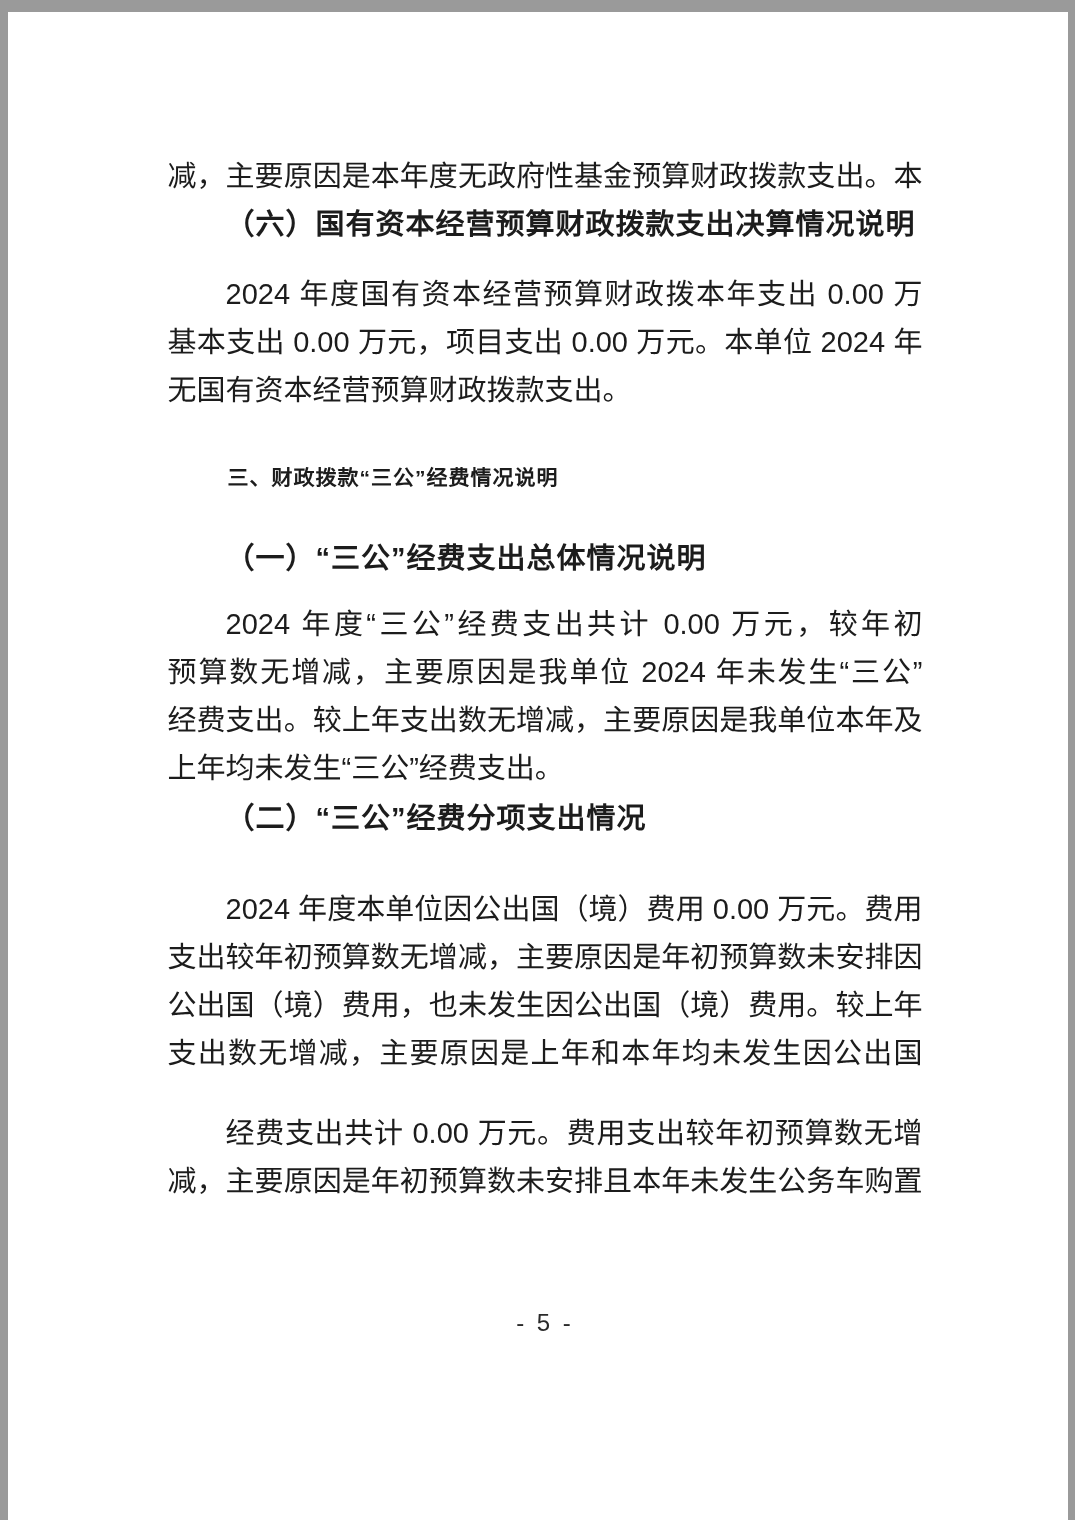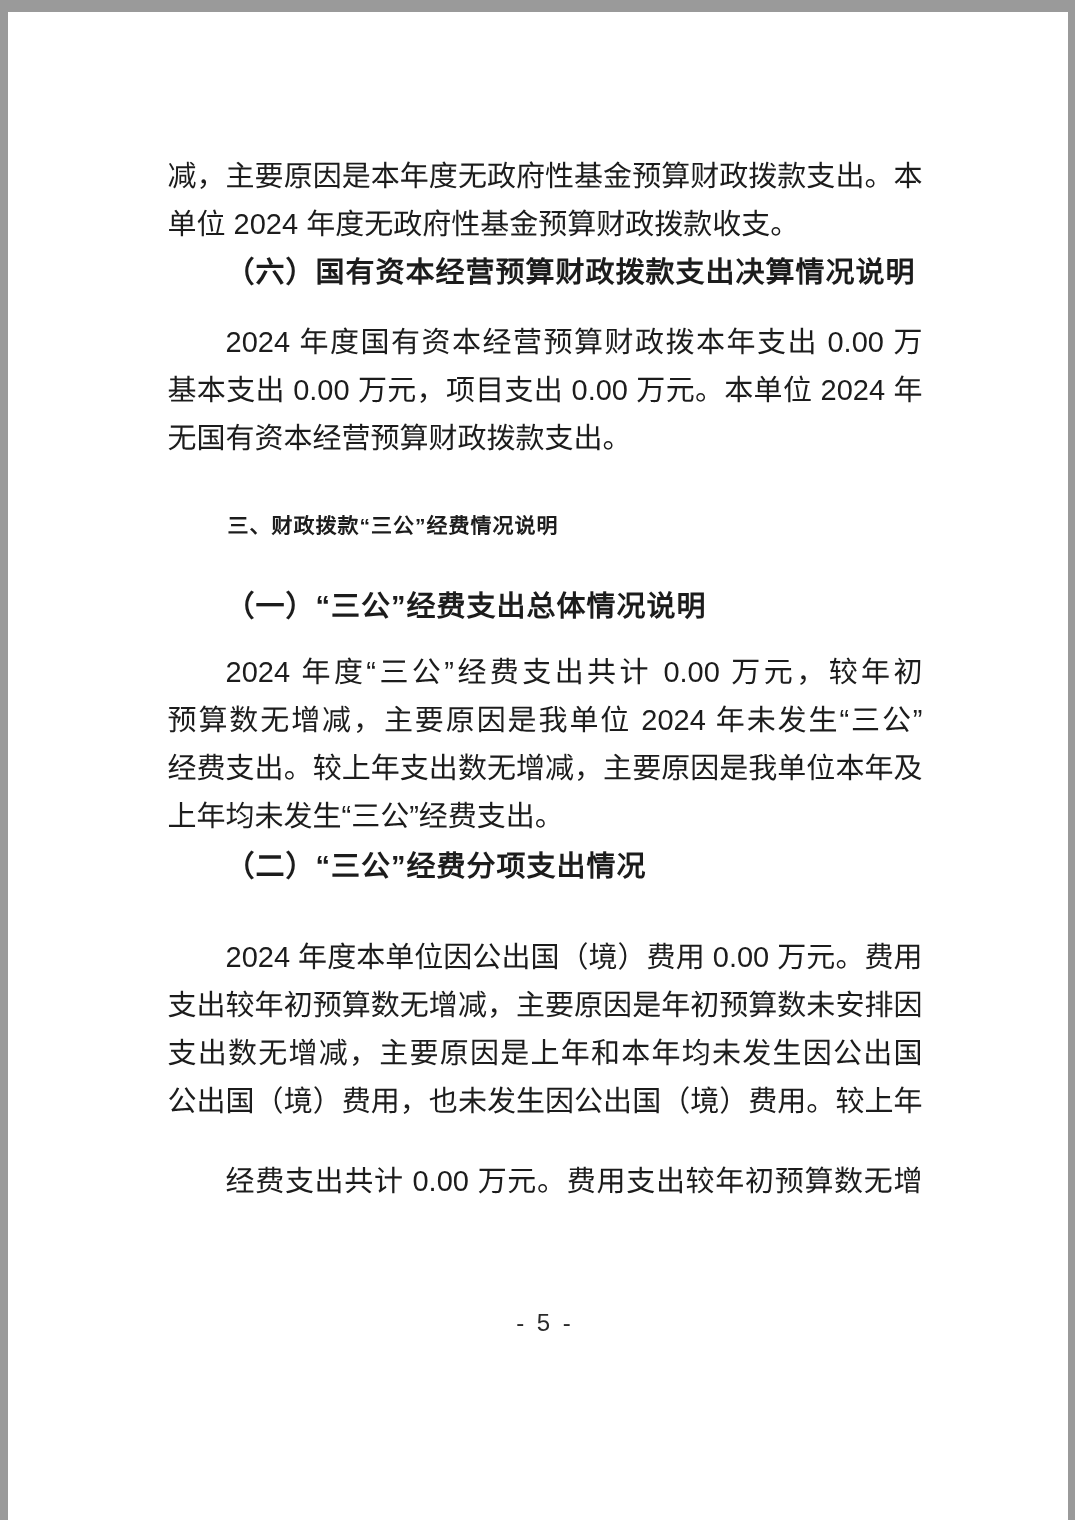--- a/index.html
+++ b/index.html
@@ -70,21 +70,20 @@
   }
 </style>
 </head>
 <body>
 
 <div class="page">
   <div class="content">
 
     <div>
       <div class="ln j">减，主要原因是本年度无政府性基金预算财政拨款支出。本</div>
-      <div class="ln">单位 2024 年度无政府性基金预算财政拨款收支。</div>
     </div>
 
     <div class="ln h3">（六）国有资本经营预算财政拨款支出决算情况说明</div>
 
     <div class="para-soe">
       <div class="ln j ind">2024 年度国有资本经营预算财政拨本年支出 0.00 万元，</div>
       <div class="ln j">基本支出 0.00 万元，项目支出 0.00 万元。本单位 2024 年度</div>
       <div class="ln">无国有资本经营预算财政拨款支出。</div>
     </div>
 
@@ -97,24 +96,25 @@
       <div class="ln j">预算数无增减，主要原因是我单位 2024 年未发生“三公”</div>
       <div class="ln j">经费支出。较上年支出数无增减，主要原因是我单位本年及</div>
       <div class="ln">上年均未发生“三公”经费支出。</div>
     </div>
 
     <div class="ln h3 h-sub2">（二）“三公”经费分项支出情况</div>
 
     <div class="para-abroad">
       <div class="ln j ind">2024 年度本单位因公出国（境）费用 0.00 万元。费用</div>
       <div class="ln j">支出较年初预算数无增减，主要原因是年初预算数未安排因</div>
+      <div class="ln j">公出国（境）费用，也未发生因公出国（境）费用。较上年</div>
       <div class="ln j">支出数无增减，主要原因是上年和本年均未发生因公出国</div>
-      <div class="ln j">公出国（境）费用，也未发生因公出国（境）费用。较上年</div>
     </div>
 
     <div class="para-vehicle">
       <div class="ln j ind">经费支出共计 0.00 万元。费用支出较年初预算数无增</div>
+      <div class="ln j">减，主要原因是年初预算数未安排且本年未发生公务车购置</div>
     </div>
 
     <div class="footer">- 5 -</div>
 
   </div>
 </div>
 
 </body></html>

